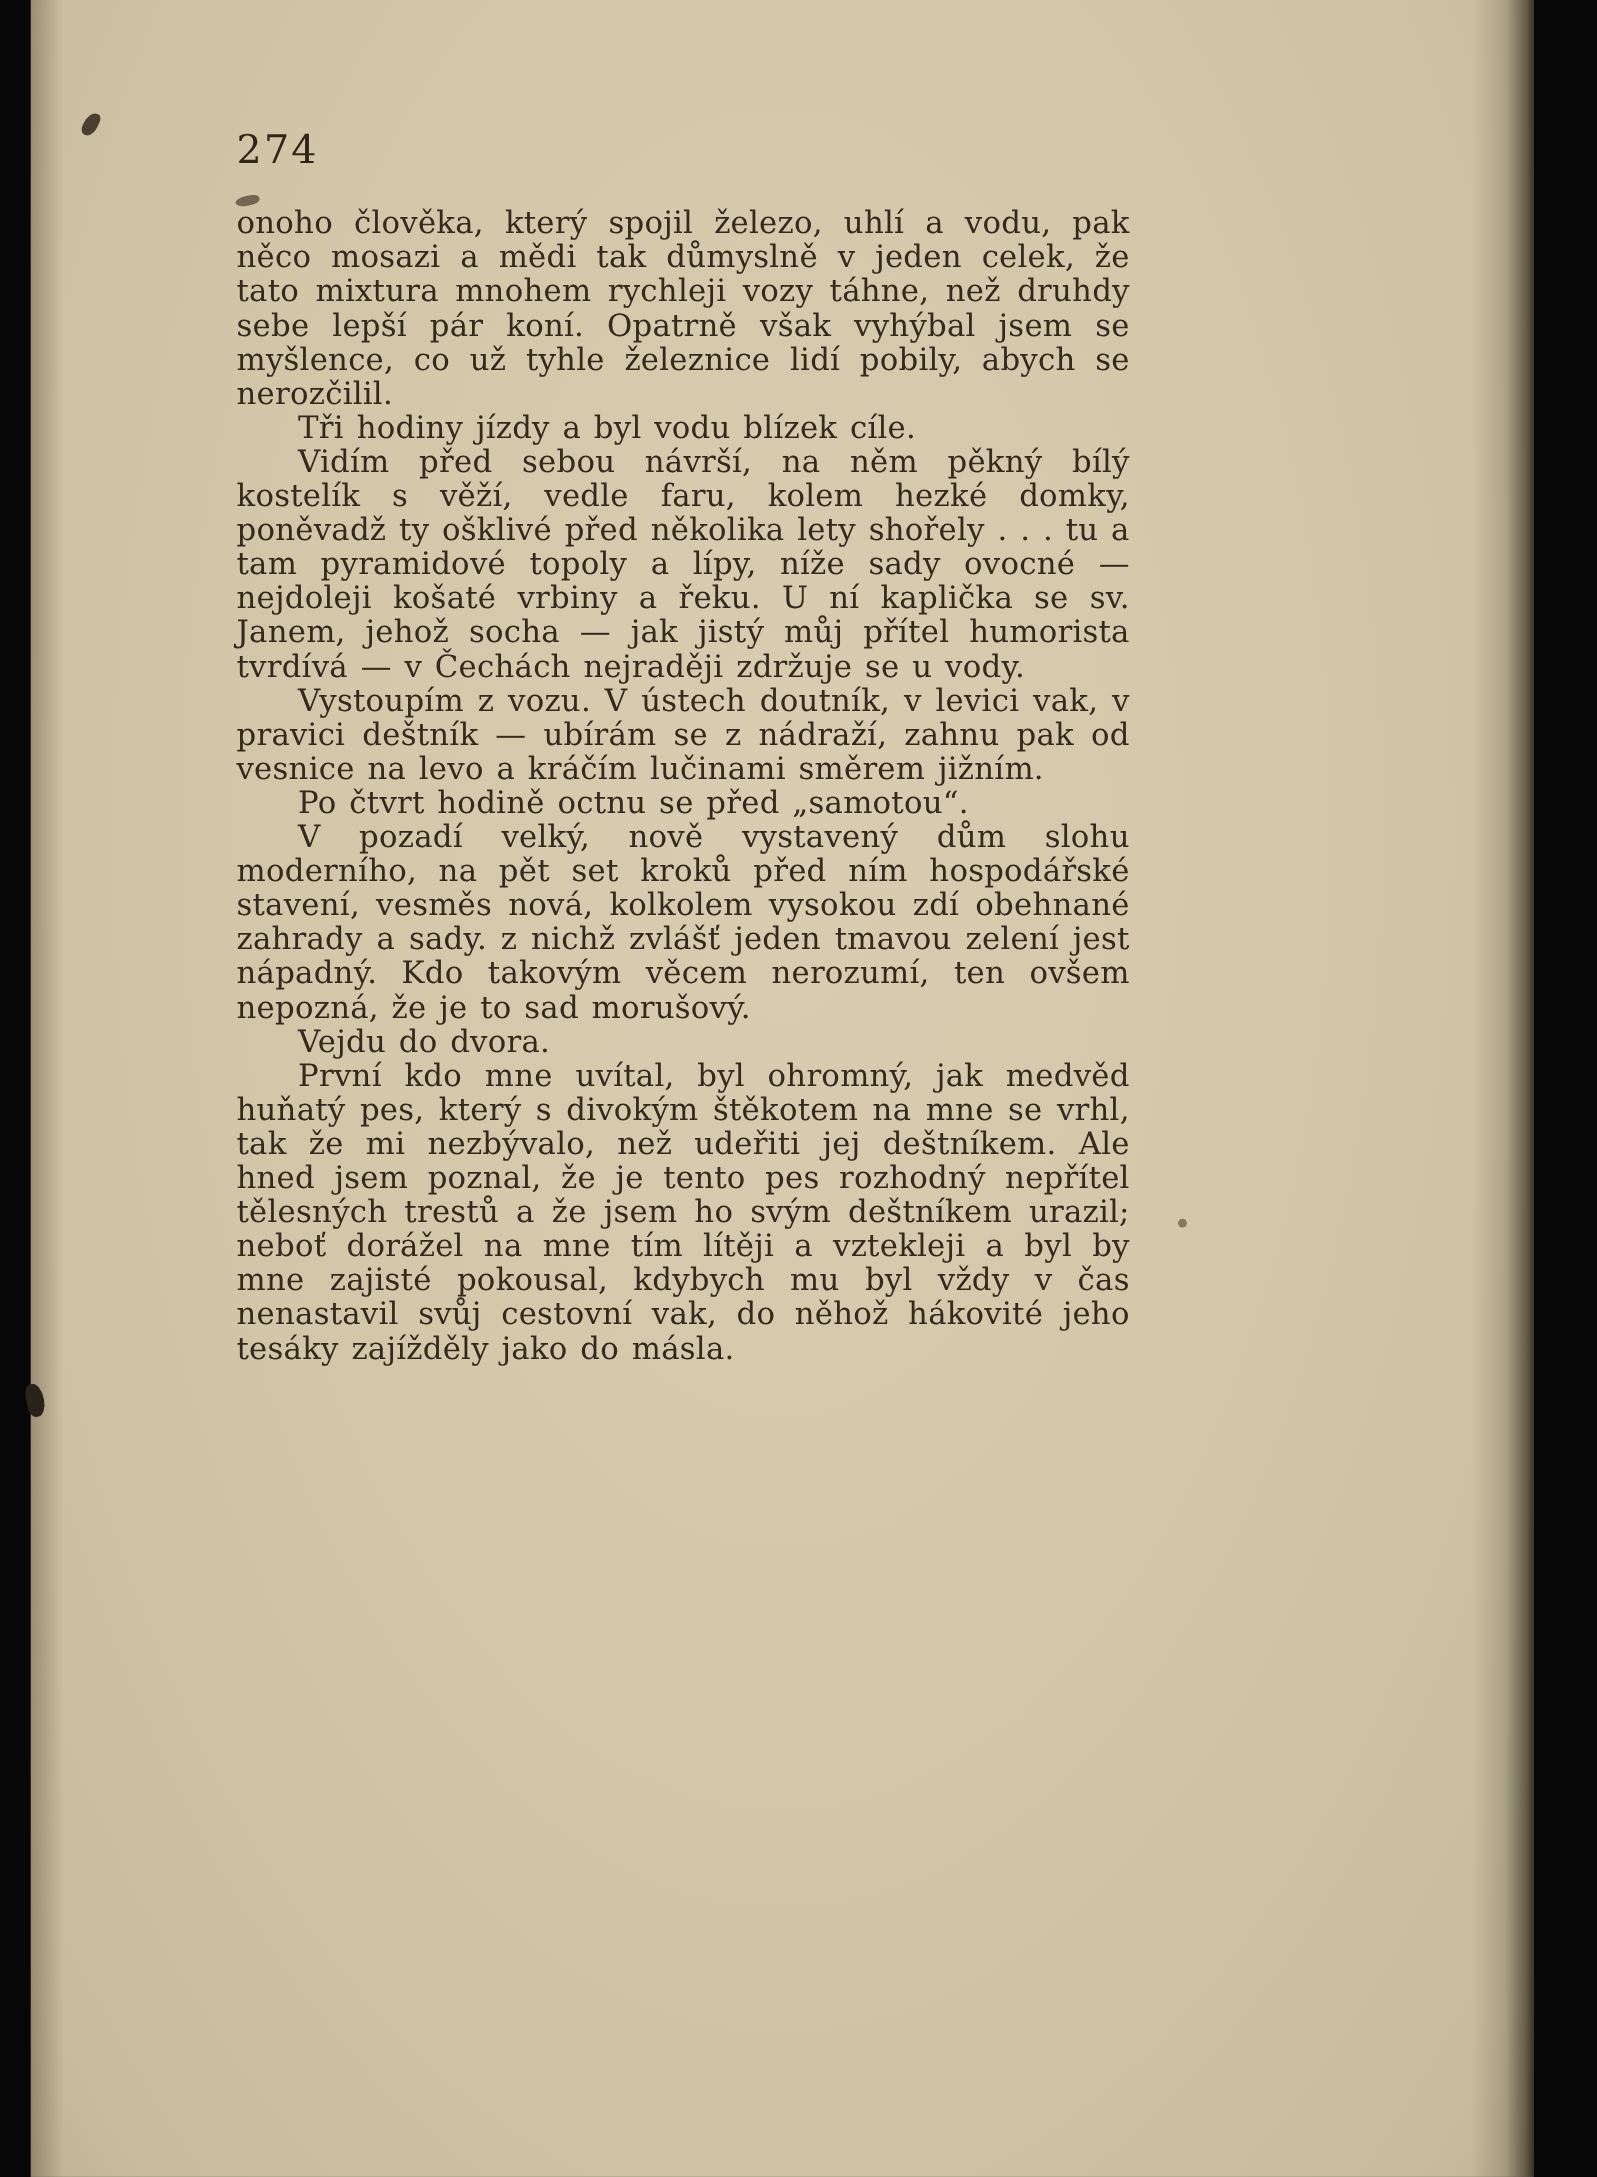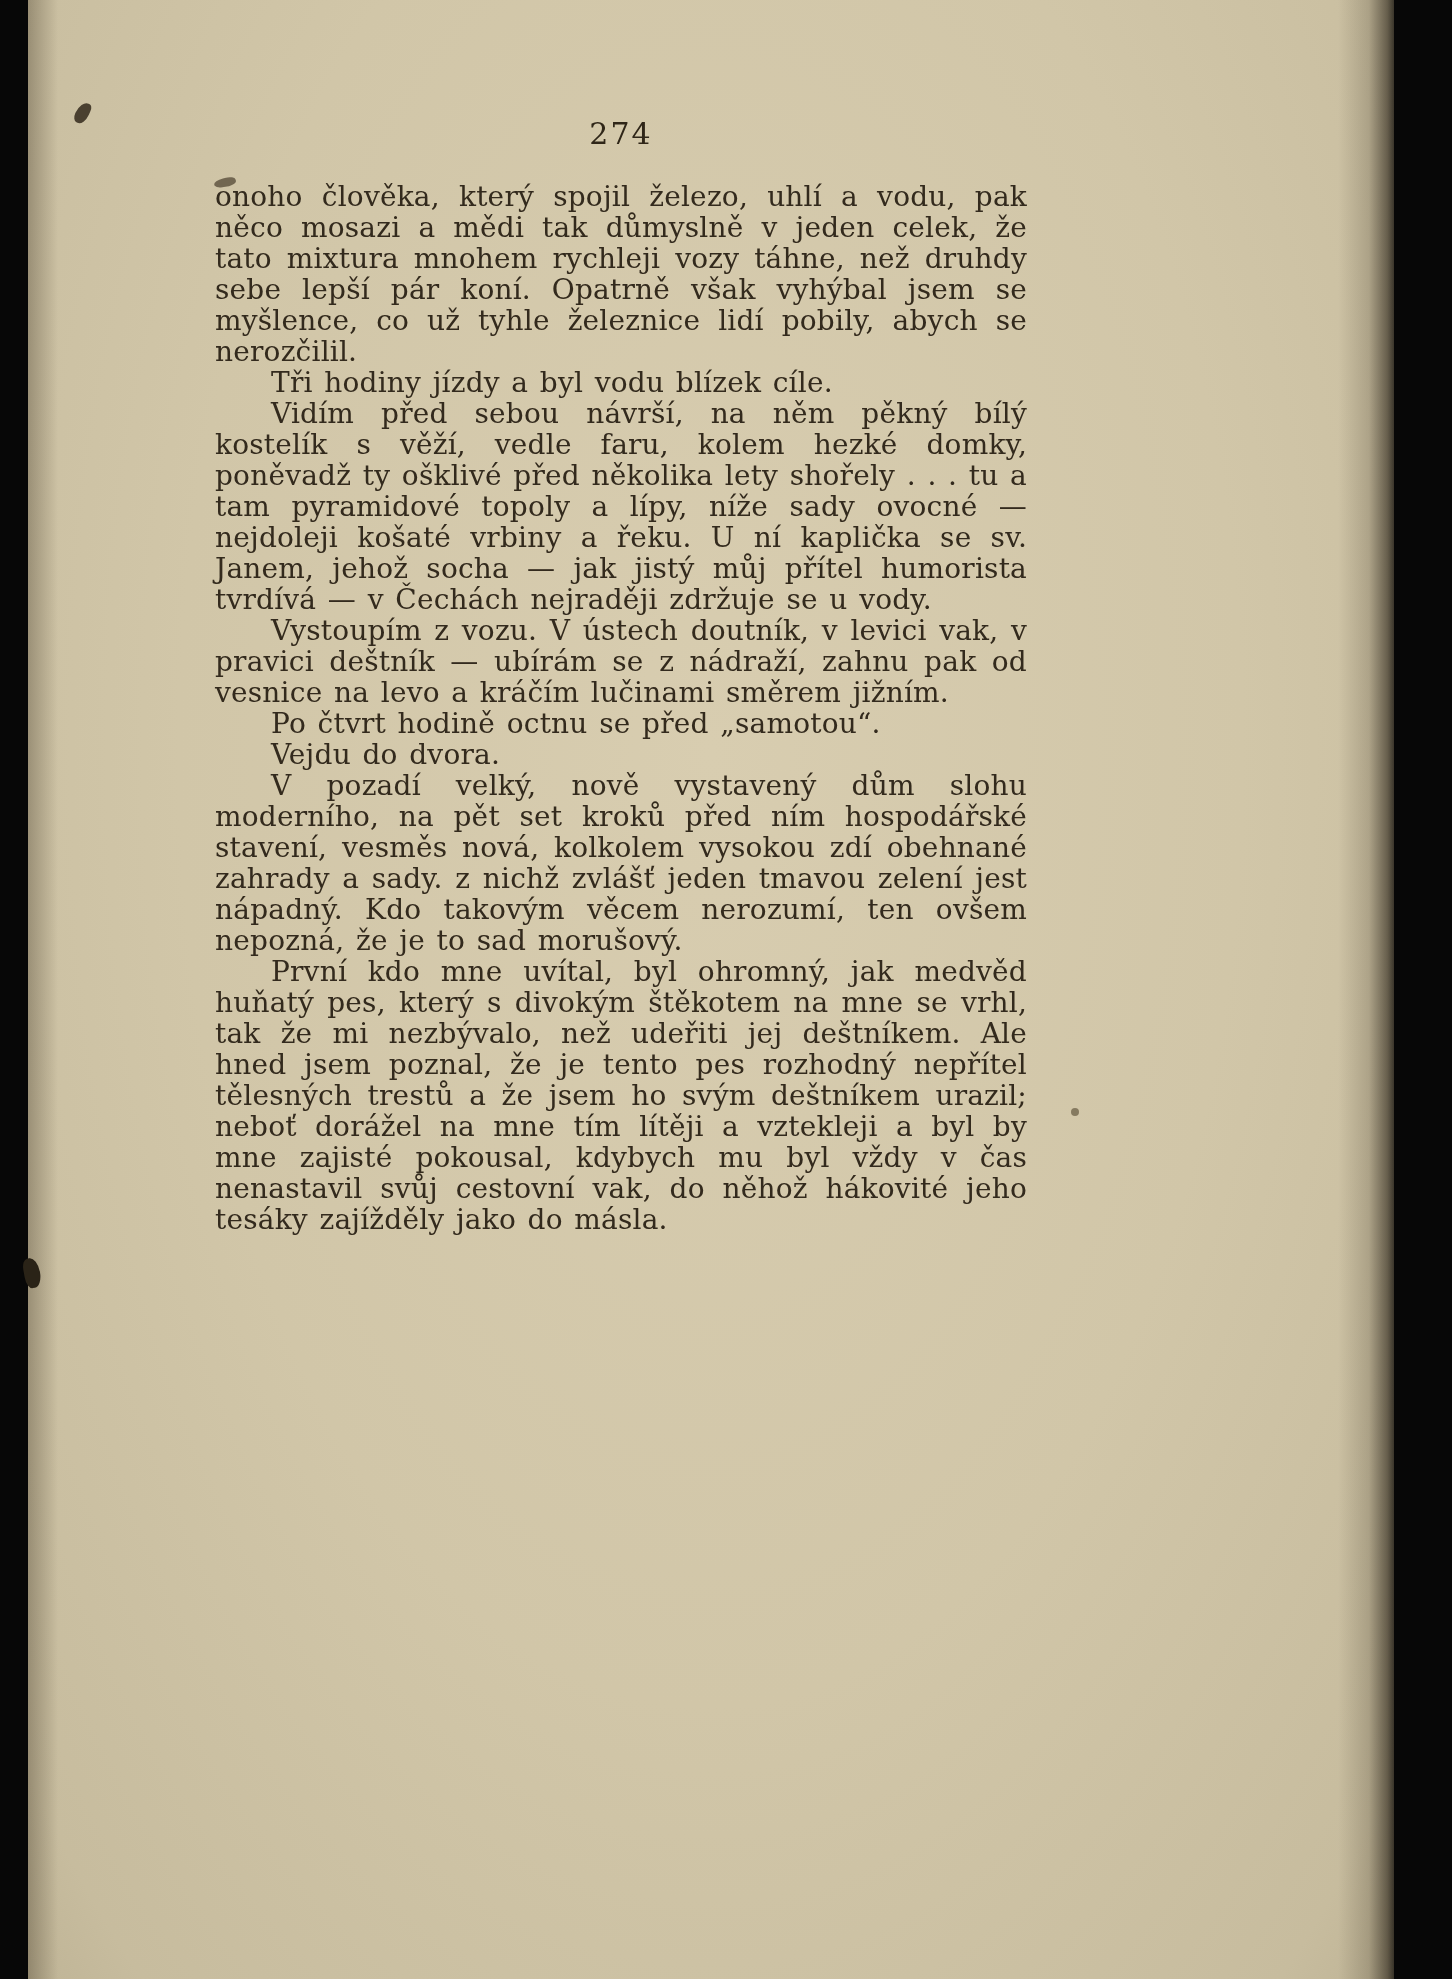--- a/index.html
+++ b/index.html
@@ -63,22 +63,22 @@
     clip-path: polygon(0 0, 100% 0, 100% 100%);
   }
   .content {
     position: absolute;
     left: 187px;
     top: 116px;
     width: 812px;
     color: #332a1d;
   }
   .page-number {
-    text-align: center;
-    font-size: 30px;
+    text-align: left;
+    font-size: 36px;
     letter-spacing: 2px;
     margin: 0 0 30px 0;
     color: #2f2618;
   }
   .text-block p {
     margin: 0;
     font-size: 28px;
     line-height: 31px;
     text-align: justify;
     word-spacing: 2.5px;
@@ -145,19 +145,19 @@
     <div class="mark-smudge"></div>
 
     <div class="content">
       <div class="page-number">274</div>
       <div class="text-block" id="text-block">
           <p>onoho člověka, který spojil železo, uhlí a vodu, pak něco mosazi a mědi tak důmyslně v jeden celek, že tato mixtura mnohem rychleji vozy táhne, než druhdy sebe lepší pár koní. Opatrně však vyhýbal jsem se myšlence, co už tyhle železnice lidí pobily, abych se nerozčilil.</p>
           <p class="indent">Tři hodiny jízdy a byl vodu blízek cíle.</p>
           <p class="indent">Vidím před sebou návrší, na něm pěkný bílý kostelík s věží, vedle faru, kolem hezké domky, poněvadž ty ošklivé před několika lety shořely . . . tu a tam pyramidové topoly a lípy, níže sady ovocné — nejdoleji košaté vrbiny a řeku. U ní kaplička se sv. Janem, jehož socha — jak jistý můj přítel humorista tvrdívá — v Čechách nejraději zdržuje se u vody.</p>
           <p class="indent">Vystoupím z vozu. V ústech doutník, v levici vak, v pravici deštník — ubírám se z nádraží, zahnu pak od vesnice na levo a kráčím lučinami směrem jižním.</p>
           <p class="indent">Po čtvrt hodině octnu se před „samotou“.</p>
+          <p class="indent">V pozadí velký, nově vystavený dům slohu moderního, na pět set kroků před ním hospodářské stavení, vesměs nová, kolkolem vysokou zdí obehnané zahrady a sady. z nichž zvlášť jeden tmavou zelení jest nápadný. Kdo takovým věcem nerozumí, ten ovšem nepozná, že je to sad morušový.</p>
           <p class="indent">Vejdu do dvora.</p>
-          <p class="indent">V pozadí velký, nově vystavený dům slohu moderního, na pět set kroků před ním hospodářské stavení, vesměs nová, kolkolem vysokou zdí obehnané zahrady a sady. z nichž zvlášť jeden tmavou zelení jest nápadný. Kdo takovým věcem nerozumí, ten ovšem nepozná, že je to sad morušový.</p>
           <p class="indent">První kdo mne uvítal, byl ohromný, jak medvěd huňatý pes, který s divokým štěkotem na mne se vrhl, tak že mi nezbývalo, než udeřiti jej deštníkem. Ale hned jsem poznal, že je tento pes rozhodný nepřítel tělesných trestů a že jsem ho svým deštníkem urazil; neboť dorážel na mne tím lítěji a vztekleji a byl by mne zajisté pokousal, kdybych mu byl vždy v čas nenastavil svůj cestovní vak, do něhož hákovité jeho tesáky zajížděly jako do másla.</p>
         </div>
     </div>
   </div>
 </div>
 
 </body></html>

